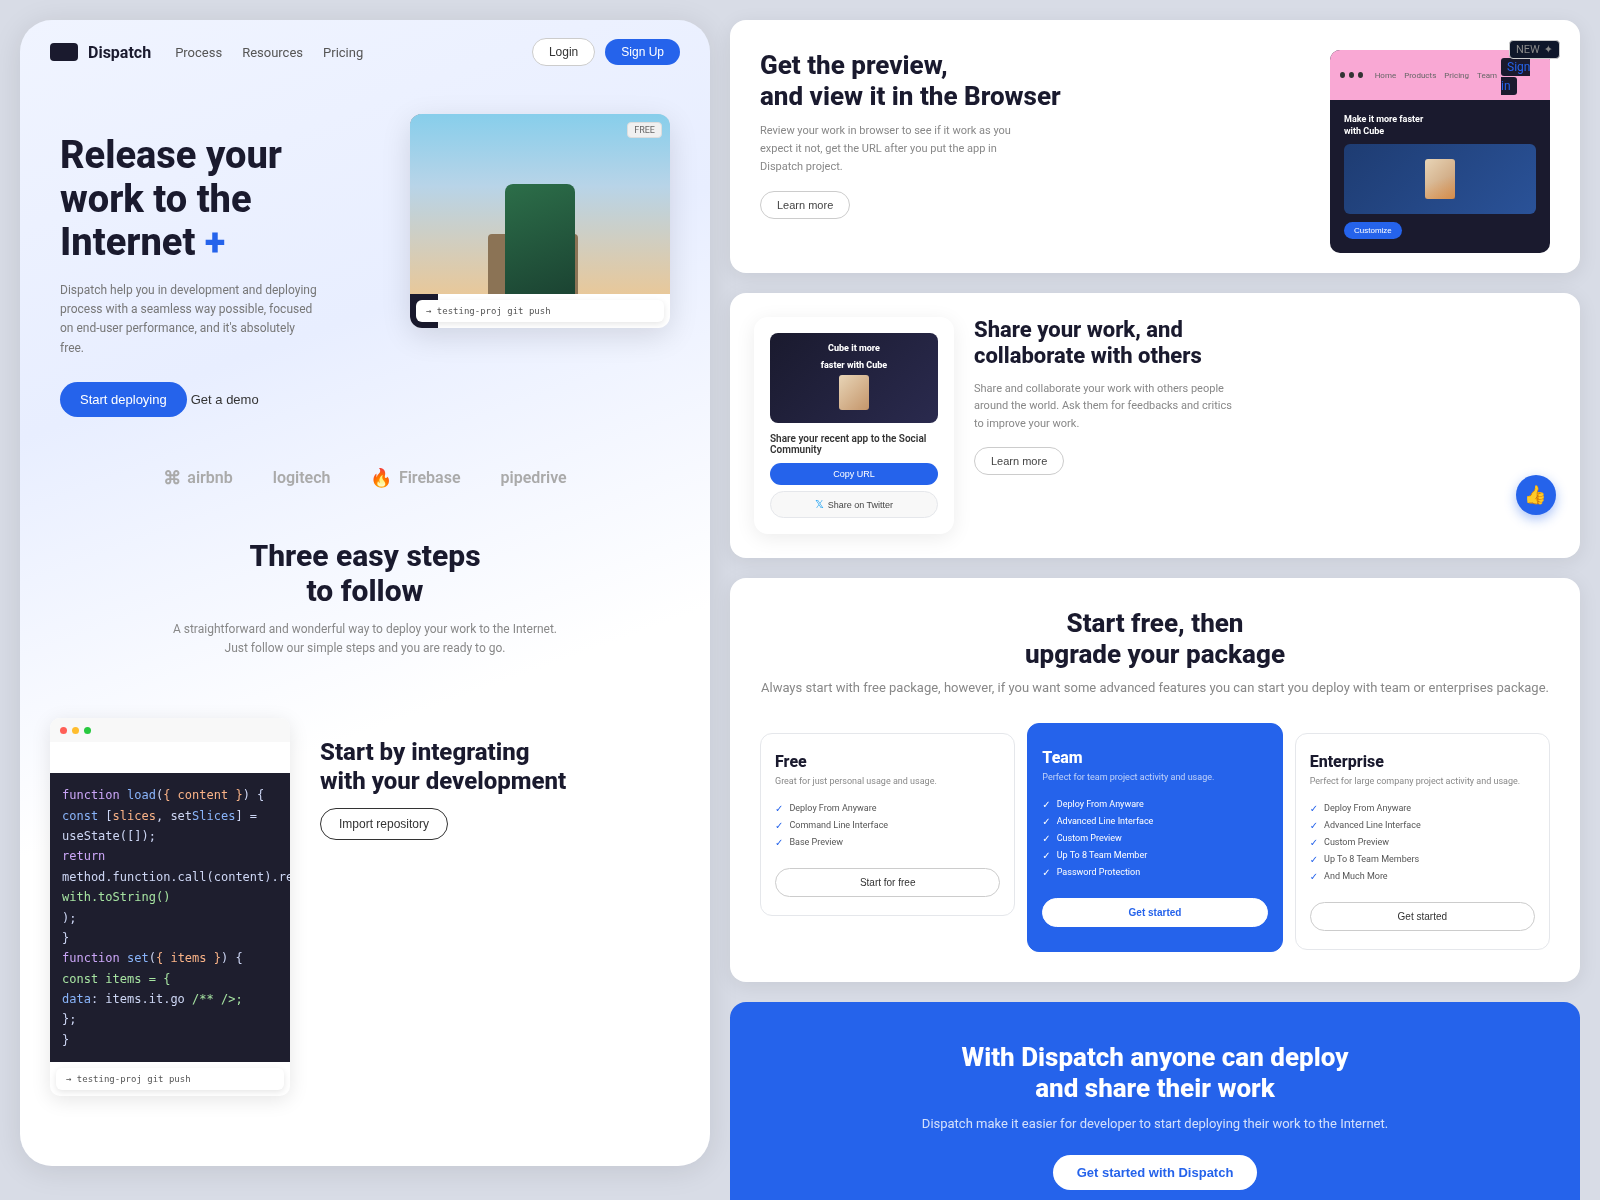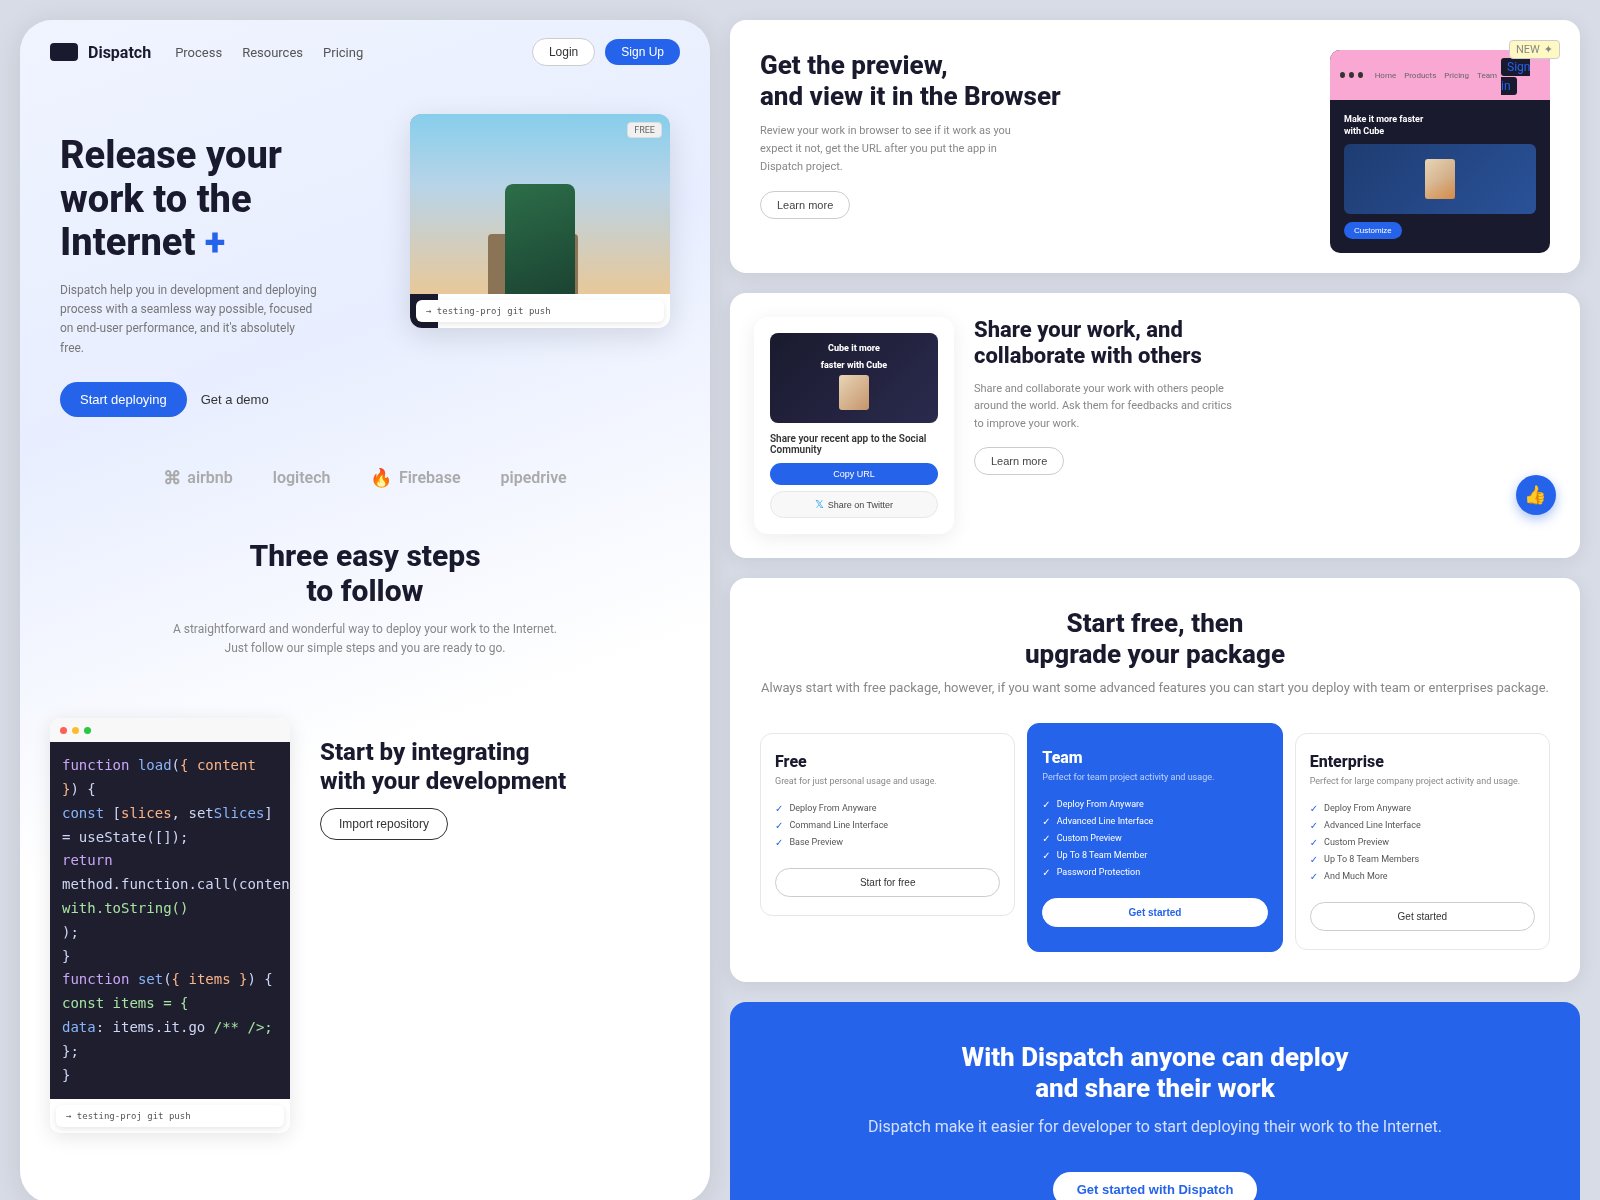--- a/index.html
+++ b/index.html
@@ -107,21 +107,21 @@
     }
     .hero-desc {
       font-size: 12px;
       color: #777;
       line-height: 1.6;
       margin-bottom: 24px;
       max-width: 260px;
     }
     .hero-btns {
       display: flex;
-      gap: 14px;
+      gap: 4px;
       align-items: center;
     }
     .btn-primary {
       background: #2563eb;
       color: white;
       border: none;
       border-radius: 20px;
       padding: 10px 20px;
       font-size: 13px;
       cursor: pointer;
@@ -261,23 +261,24 @@
       gap: 5px;
     }
     .code-dot { width: 7px; height: 7px; border-radius: 50%; }
     .code-dot.red { background: #ff5f57; }
     .code-dot.yellow { background: #ffbd2e; }
     .code-dot.green { background: #28c940; }
     .code-content {
       background: #1e1e2e;
       padding: 12px;
       font-family: monospace;
-      font-size: 14px;
+      font-size: 12px;
       line-height: 1.7;
       color: #cdd6f4;
+      margin-top: 31px;
     }
     .code-line { display: block; }
     .code-fn { color: #89b4fa; }
     .code-str { color: #a6e3a1; }
     .code-num { color: #fab387; }
     .code-kw { color: #cba6f7; }
     .integration-text {
       flex: 1;
       padding-top: 20px;
     }
@@ -610,23 +611,23 @@
       text-align: center;
       color: white;
     }
     .cta-title {
       font-size: 26px;
       font-weight: 800;
       margin-bottom: 10px;
       line-height: 1.2;
     }
     .cta-desc {
-      font-size: 16px;
+      font-size: 13px;
       color: rgba(255,255,255,0.8);
-      margin-bottom: 32px;
+      margin-bottom: 20px;
       line-height: 1.6;
     }
     .cta-btn {
       background: white;
       color: #2563eb;
       border: none;
       border-radius: 20px;
       padding: 10px 24px;
       font-size: 13px;
       font-weight: 600;
@@ -790,21 +791,21 @@
             <div style="font-size:9px; color:#fff; font-weight:700; margin-bottom:8px;">with Cube</div>
             <div class="browser-img-box">
               <div style="width:30px; height:40px; background:linear-gradient(135deg,#e8d5b7,#c4956a); border-radius:3px; position:relative;">
                 <div style="position:absolute; top:0; left:0; width:100%; height:100%; background:linear-gradient(160deg,transparent 50%,rgba(255,120,0,0.3));"></div>
               </div>
             </div>
             <button class="browser-btn-blue">Customize</button>
           </div>
         </div>
 
-        <div style="position:absolute; top:-10px; right:-10px; font-size:11px; color:#888; border:1px solid #ccc; border-radius:4px; padding:2px 6px; background:#fef9c3; display:flex; gap:4px;">
+        <div style="position:absolute; top:-10px; right:-10px; font-size:11px; color:#888; border:1px solid #ccc; border-radius:4px; padding:2px 6px; background:#0f172a; display:flex; gap:4px;">
           <span>NEW</span>
           <span>✦</span>
         </div>
       </div>
     </div>
   </div>
 
   <div style="background:white; border-radius:16px; padding:24px; box-shadow:0 4px 20px rgba(0,0,0,0.08);">
     <div class="share-section">
       <div class="share-card">

